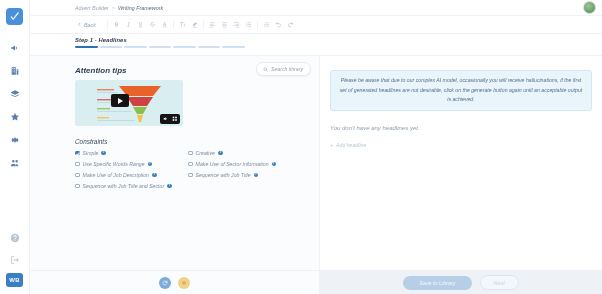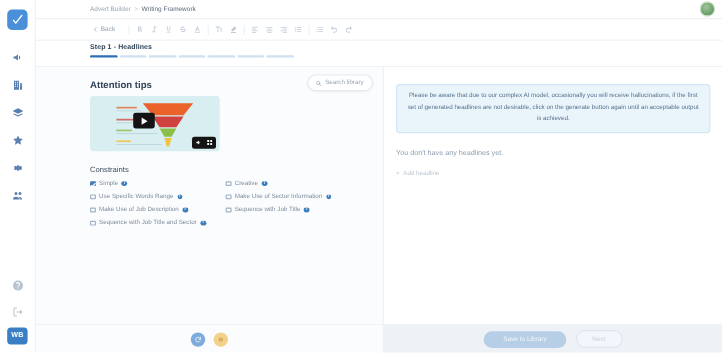--- a/index.html
+++ b/index.html
@@ -38,21 +38,21 @@
   .side-ic.dim { color: #b9c4d2; margin-bottom: 5px; }
   .wb-tile {
     width: 17px; height: 14px; border-radius: 3px;
     background: #3a7ec4; color: #fff;
     font-size: 6px; font-weight: bold;
     display: flex; align-items: center; justify-content: center;
     margin-bottom: 7px; letter-spacing: .2px;
   }
 
   
-  .main { flex: 1 1 auto; position: relative; height: 294px; background: #ffffff; display: flex; flex-direction: column; }
+  .main { flex: 1 1 auto; position: relative; height: 294px; background: #ffffff; display: flex; flex-direction: column; font-style: italic; }
 
   
   .topbar {
     height: 16px; flex: 0 0 16px;
     border-bottom: 1px solid #eef1f5;
     display: flex; align-items: center;
     padding-left: 45px; padding-right: 6px;
     background: #fff;
   }
   .crumb { font-size: 5.4px; color: #9aa7b6; white-space: nowrap; }

